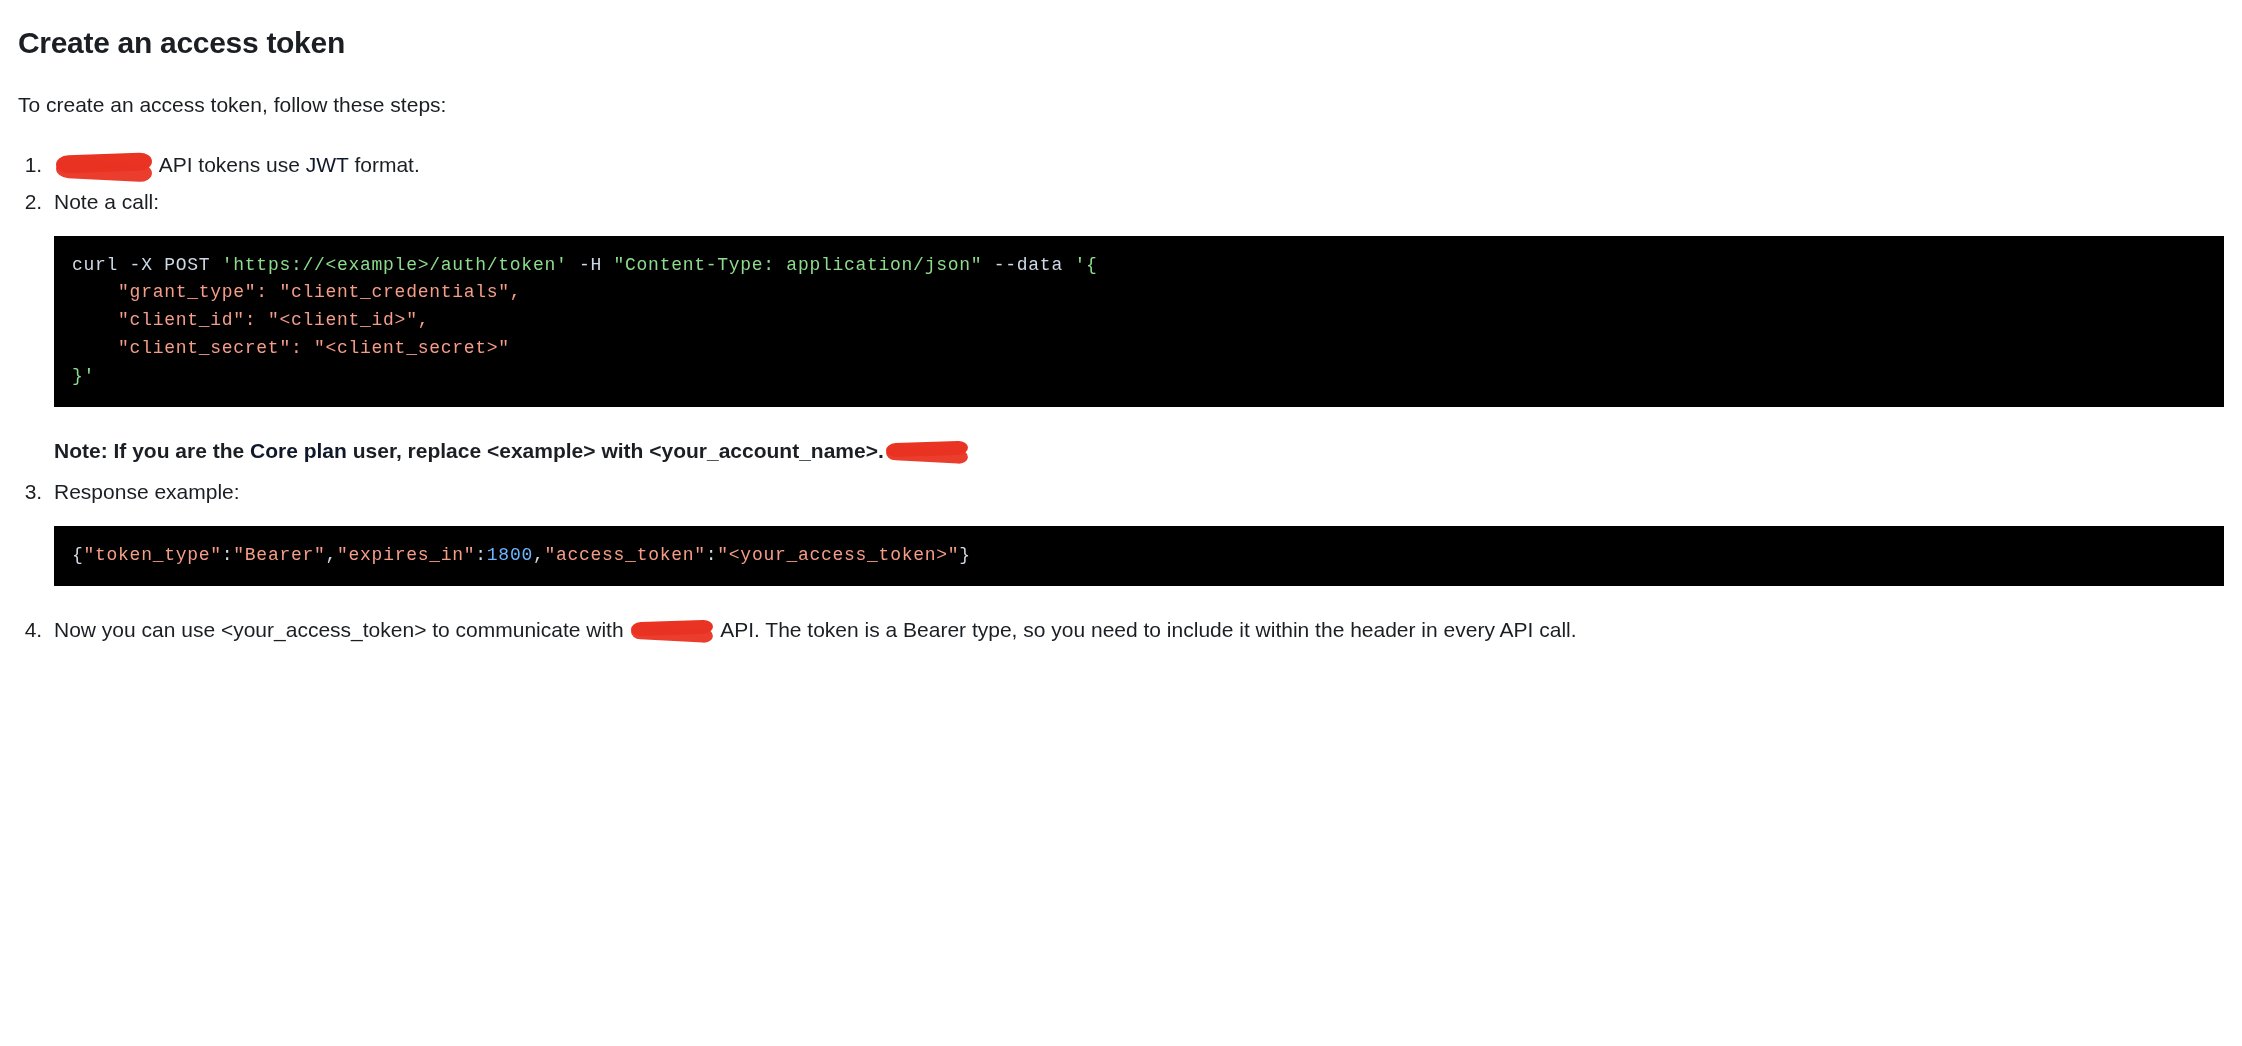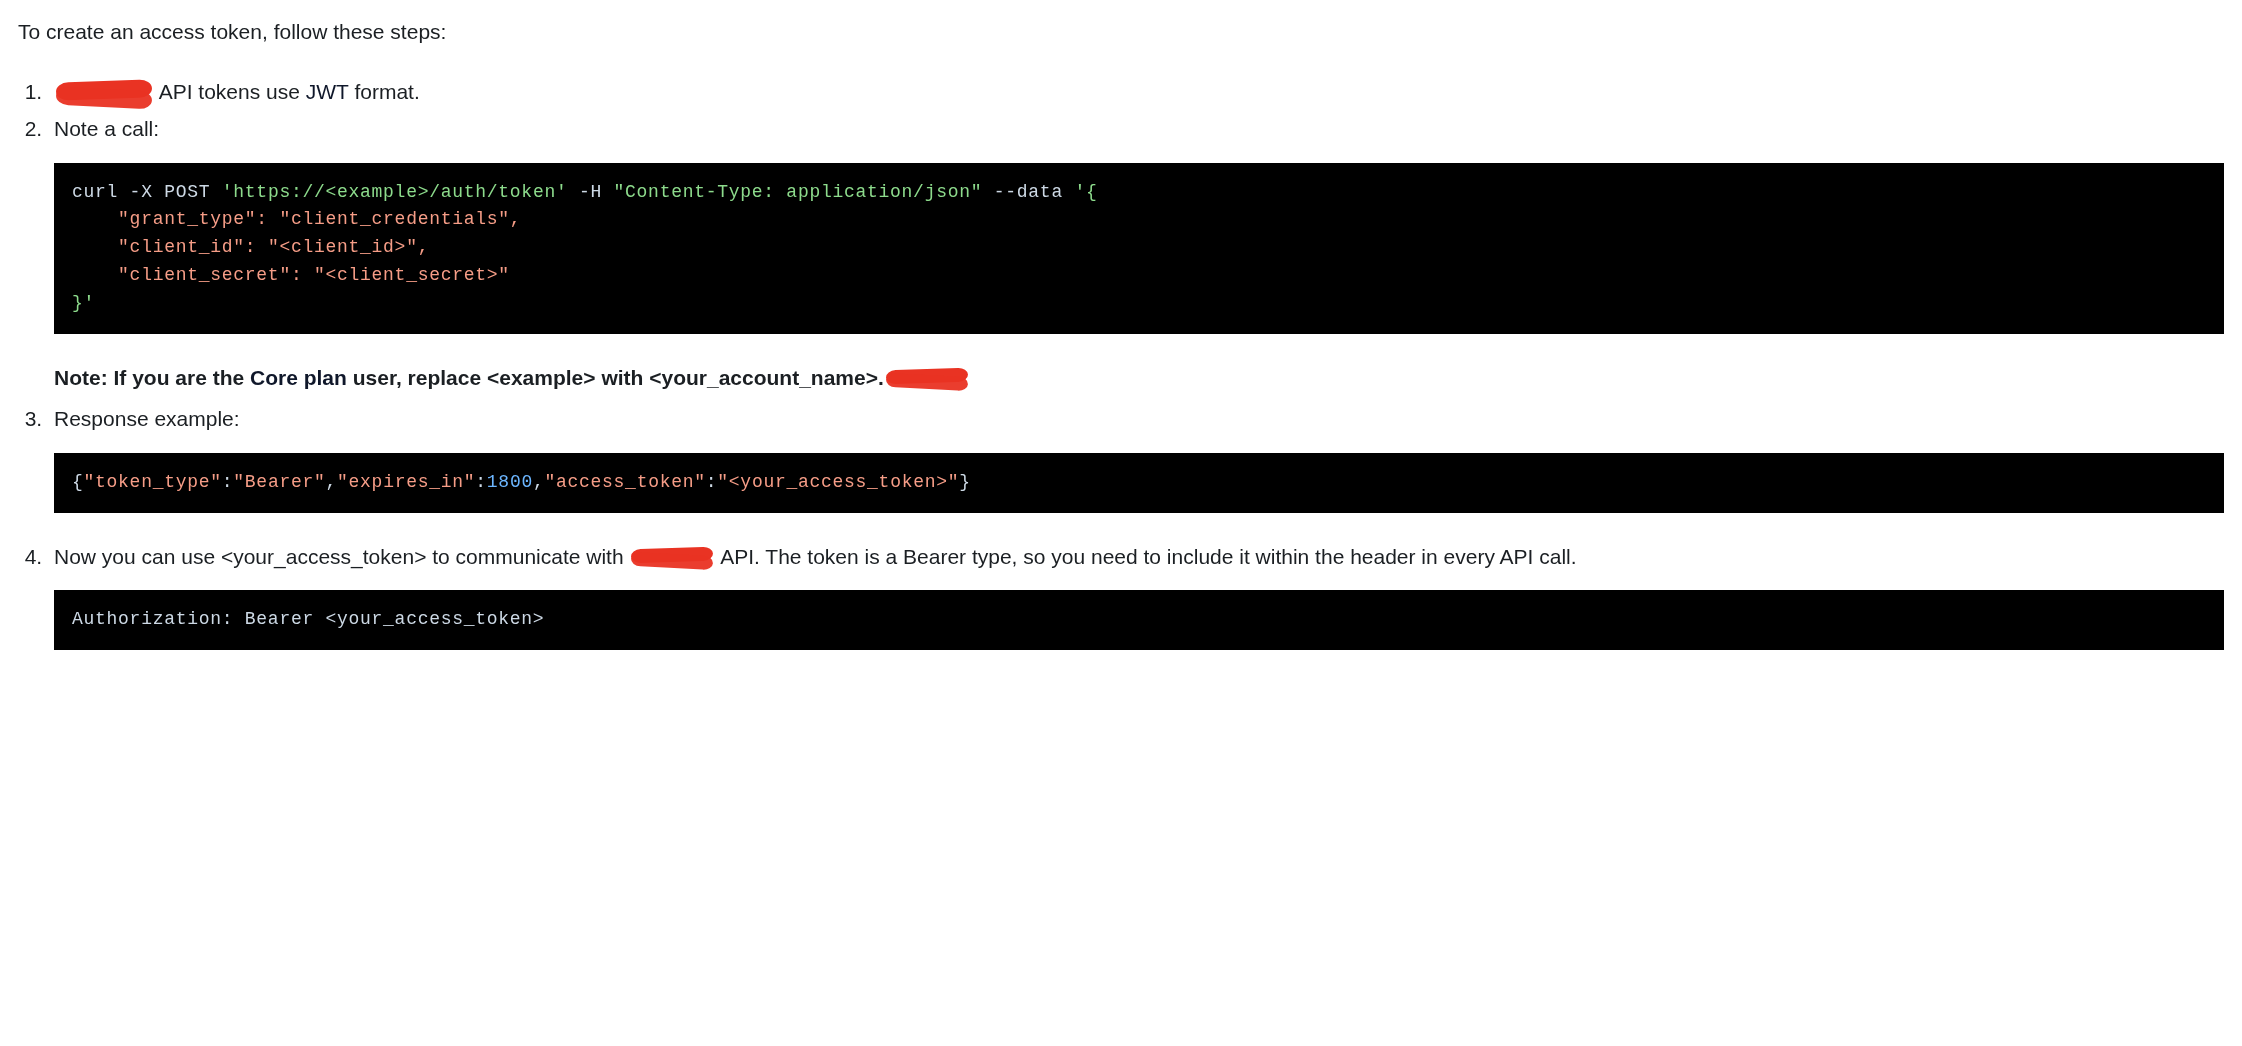--- a/index.html
+++ b/index.html
@@ -88,20 +88,21 @@
   .note-block {
     margin: 10px 0 10px 0;
     font-weight: bold;
   }
 </style>
 </head>
 <body>
 
 <div class="page">
 
+  <h2 class="title">Create an access token</h2>
 
   <p class="intro">To create an access token, follow these steps:</p>
 
   <ol class="steps">
 
     <li>
       <span class="redact"></span><span> API tokens use </span><a class="link" href="#">JWT</a><span> format.</span>
     </li>
 
     <li>
@@ -120,18 +121,17 @@
 
     <li>
       <span>Response example:</span>
 
       <pre class="code"><span class="tok-punct">{</span><span class="tok-key">"token_type"</span><span class="tok-punct">:</span><span class="tok-key">"Bearer"</span><span class="tok-punct">,</span><span class="tok-key">"expires_in"</span><span class="tok-punct">:</span><span class="tok-num">1800</span><span class="tok-punct">,</span><span class="tok-key">"access_token"</span><span class="tok-punct">:</span><span class="tok-key">"&lt;your_access_token&gt;"</span><span class="tok-punct">}</span></pre>
     </li>
 
     <li>
       <span>Now you can use &lt;your_access_token&gt; to communicate with </span><span class="redact small"></span><span> API. The token is a Bearer type, so you need to include it within the header in every API call.</span>
 
-      <pre class="code"><span class="tok-plain">Authorization: Bearer &lt;your_access_token&gt;</span></pre>
 
     </li>
 
   </ol>
 </div>
 
 </body></html>

